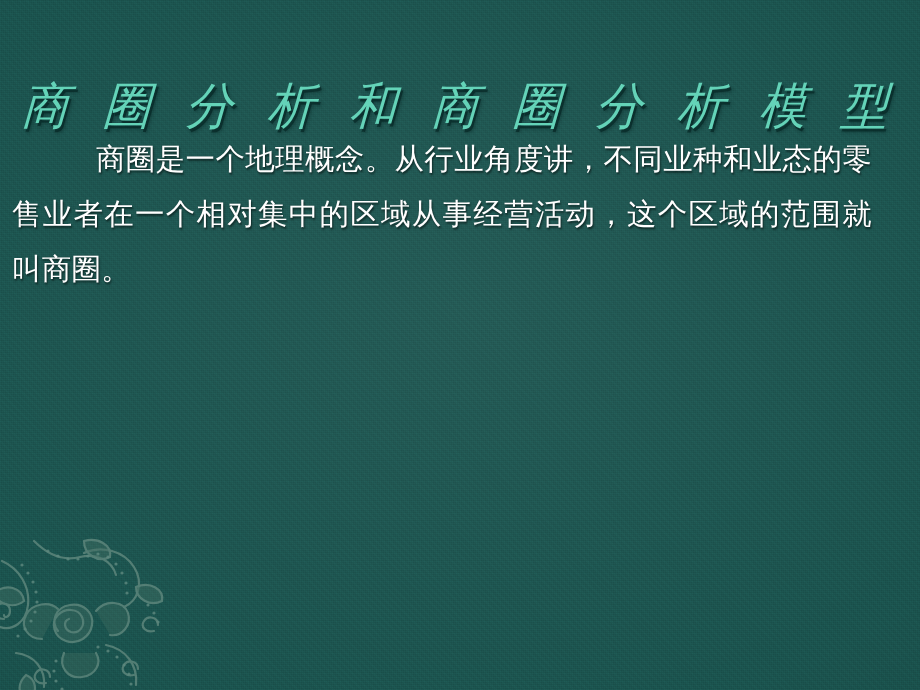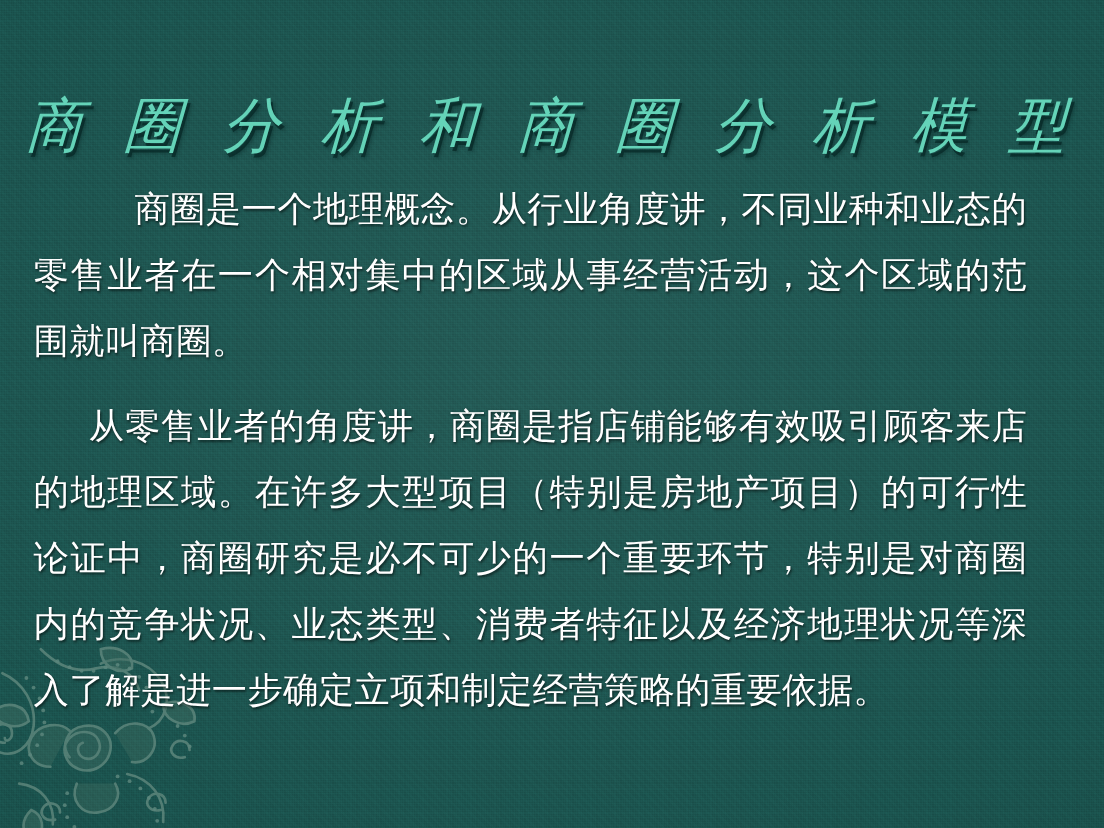--- a/index.html
+++ b/index.html
@@ -105,21 +105,21 @@
     color: #ffffff;
     font-family: "Liberation Serif", "DejaVu Serif", serif;
     font-size: 29.5px;
     line-height: 55px;
     letter-spacing: 0.2px;
     text-align: justify;
     text-justify: inter-character;
     text-shadow:
       1px 2px 2px rgba(0,0,0,0.50),
       0 0 1px rgba(0,0,0,0.35);
-    margin: 16px;
+    margin: 0;
   }
   .para.p1 { text-indent: 84px; }
   .para.p2 { text-indent: 46px; margin-top: 4px; }
 </style>
 </head>
 <body>
 
 <div id="slide">
 
   <div id="texture"></div>
@@ -186,16 +186,15 @@
       <circle cx="162" cy="70" r="1.6"></circle>
         <circle cx="168" cy="78" r="1.6"></circle>
         <circle cx="172" cy="87" r="1.6"></circle>
     </g>
   </svg>
 
   <h1 id="title">商 圈 分 析 和 商 圈 分 析 模 型</h1>
 
   <div id="body-copy">
     <p class="para p1">商圈是一个地理概念。从行业角度讲，不同业种和业态的零售业者在一个相对集中的区域从事经营活动，这个区域的范围就叫商圈。</p>
-    <p class="para p2">从零售业者的角度讲，商圈是指店铺能够有效吸引顾客来店的地理区域。在许多大型项目（特别是房地产项目）的可行性论证中，商圈研究是必不可少的一个重要环节，特别是对商圈内的竞争状况、业态类型、消费者特征以及经济地理状况等深入了解是进一步确定立项和制定经营策略的重要依据。</p>
   </div>
 
 </div>
 
 </body></html>

